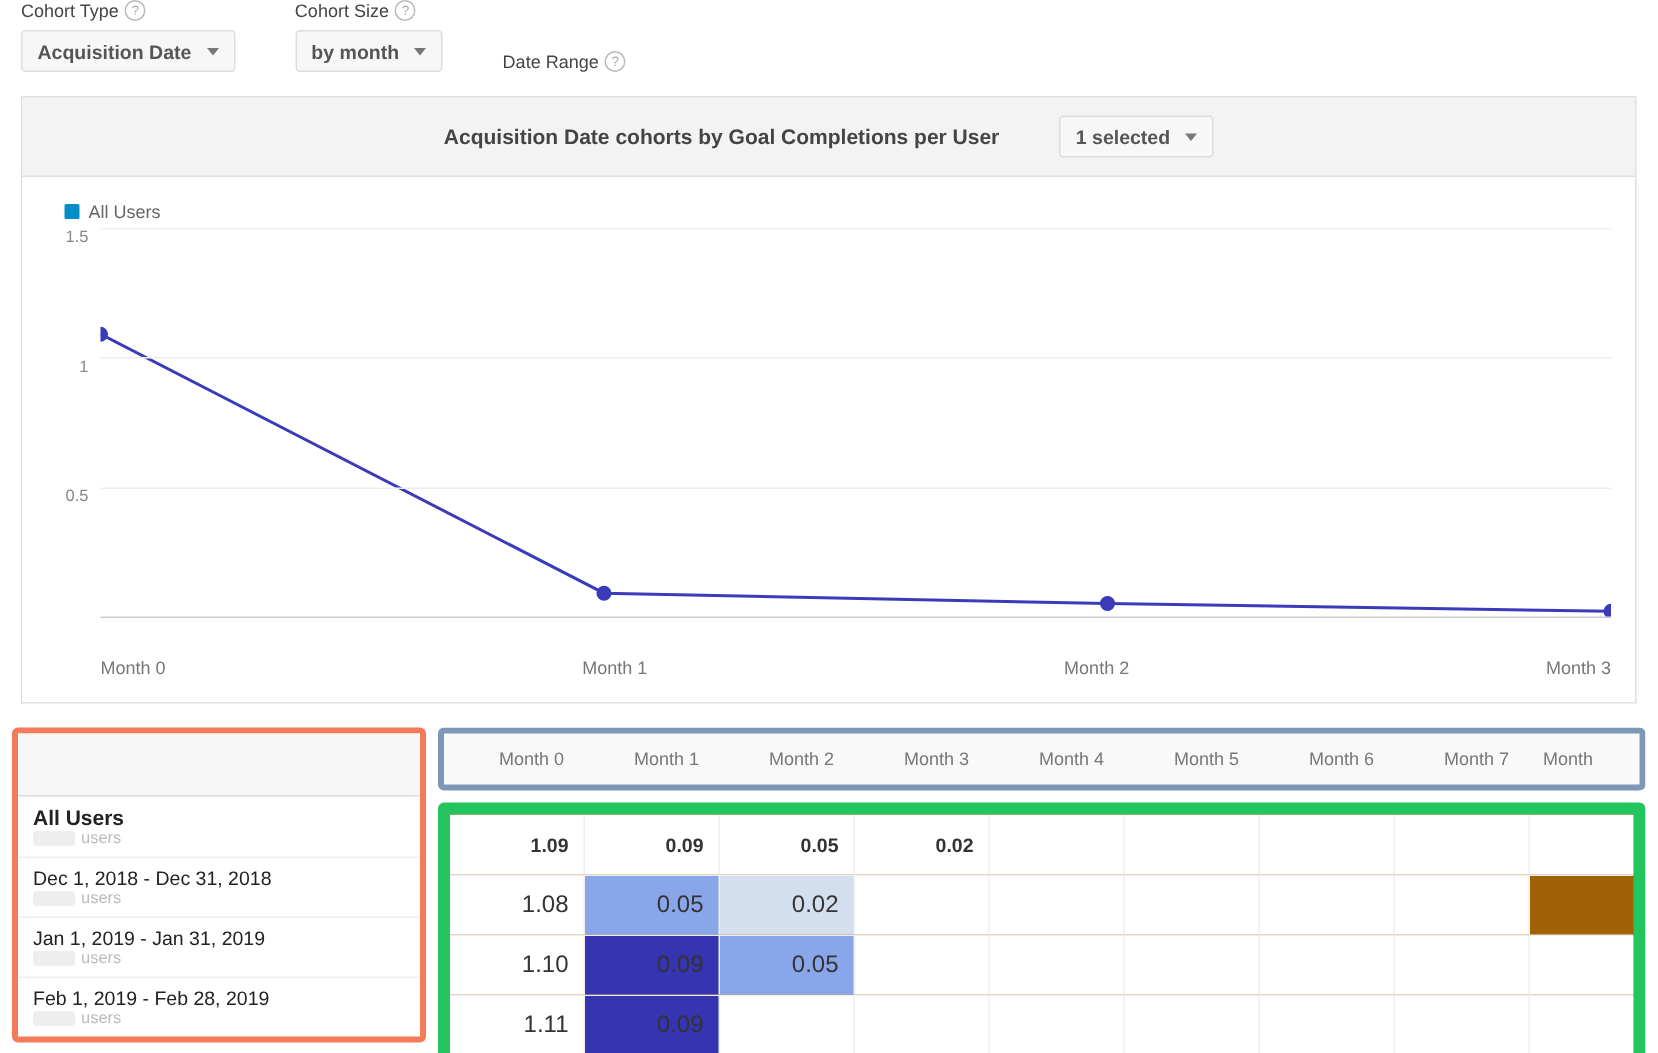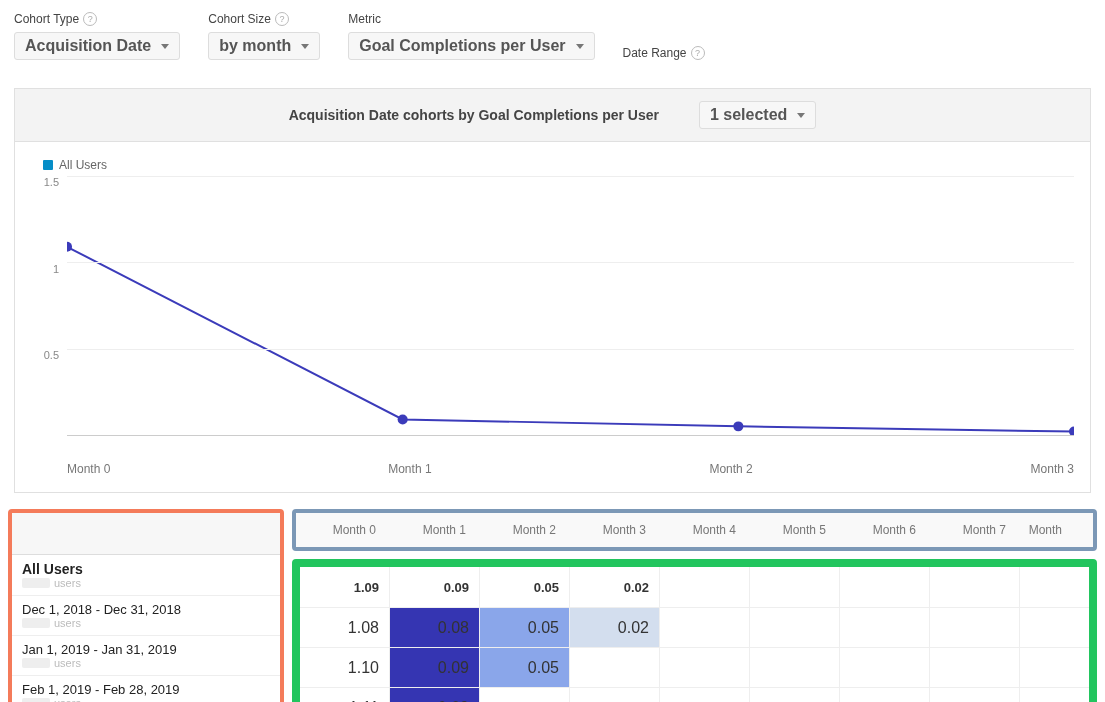--- a/index.html
+++ b/index.html
@@ -7,22 +7,22 @@
     margin: 0;
     padding: 0;
     background: #ffffff;
     font-family: Arial, Helvetica, sans-serif;
     font-size: 12px;
     color: #333;
     width: 1105px;
   }
   .controls {
     display: flex;
-    gap: 28px;
-    padding: 12px 14px;
+    gap: 40px;
+    padding: 0 14px;
     align-items: flex-end;
   }
   .control-group { display: flex; flex-direction: column; gap: 6px; }
   .control-label {
     font-size: 12px;
     color: #444;
     display: flex;
     align-items: center;
     gap: 4px;
   }
@@ -37,21 +37,21 @@
   }
   .dropdown {
     display: inline-flex;
     align-items: center;
     gap: 10px;
     height: 28px;
     padding: 0 10px;
     background: #f7f7f7;
     border: 1px solid #ddd;
     border-radius: 3px;
-    font-size: 16px;
+    font-size: 13px;
     font-weight: bold;
     color: #555;
     cursor: pointer;
   }
   .caret {
     width: 0; height: 0;
     border-left: 4px solid transparent;
     border-right: 4px solid transparent;
     border-top: 5px solid #777;
   }
@@ -197,29 +197,20 @@
     <div class="control-label">
       <span>Cohort Size</span>
       <span class="help-icon">?</span>
     </div>
     <div class="dropdown">
       <span>by month</span>
       <span class="caret"></span>
     </div>
   </div>
 
-  <div class="control-group">
-    <div class="control-label">
-      <span>Metric</span>
-    </div>
-    <div class="dropdown">
-      <span>Goal Completions per User</span>
-      <span class="caret"></span>
-    </div>
-  </div>
 
   <div class="control-group">
     <div class="control-label">
       <span>Date Range</span>
       <span class="help-icon">?</span>
     </div>
   </div>
 </div>
 
 <div class="card">
@@ -321,21 +312,20 @@
           <div class="mcell header-row">0.05</div>
           <div class="mcell header-row">0.02</div>
           <div class="mcell header-row"></div>
           <div class="mcell header-row"></div>
           <div class="mcell header-row"></div>
           <div class="mcell header-row"></div>
           <div class="mcell header-row"></div>
         </div>
         <div class="mrow">
           <div class="mcell">1.08</div>
-          <div class="mcell shade-dark">0.08</div>
           <div class="mcell shade-mid">0.05</div>
           <div class="mcell shade-light">0.02</div>
           <div class="mcell"></div>
           <div class="mcell"></div>
           <div class="mcell"></div>
           <div class="mcell"></div>
           <div class="mcell"></div>
         </div>
         <div class="mrow">
           <div class="mcell">1.10</div>

